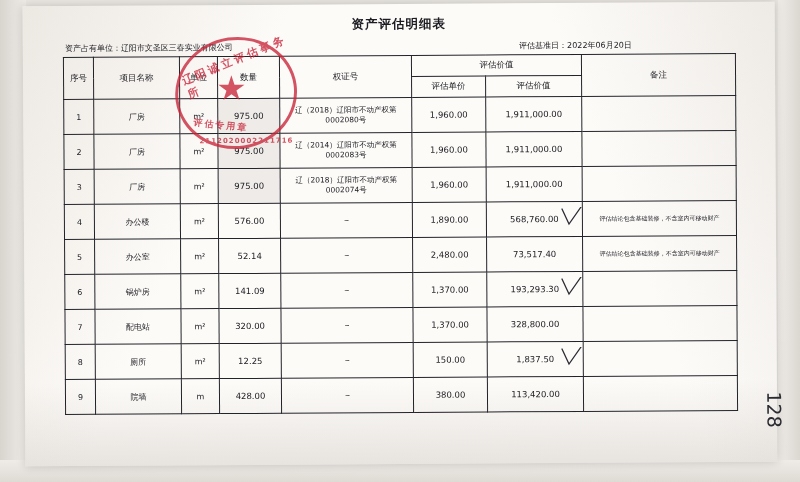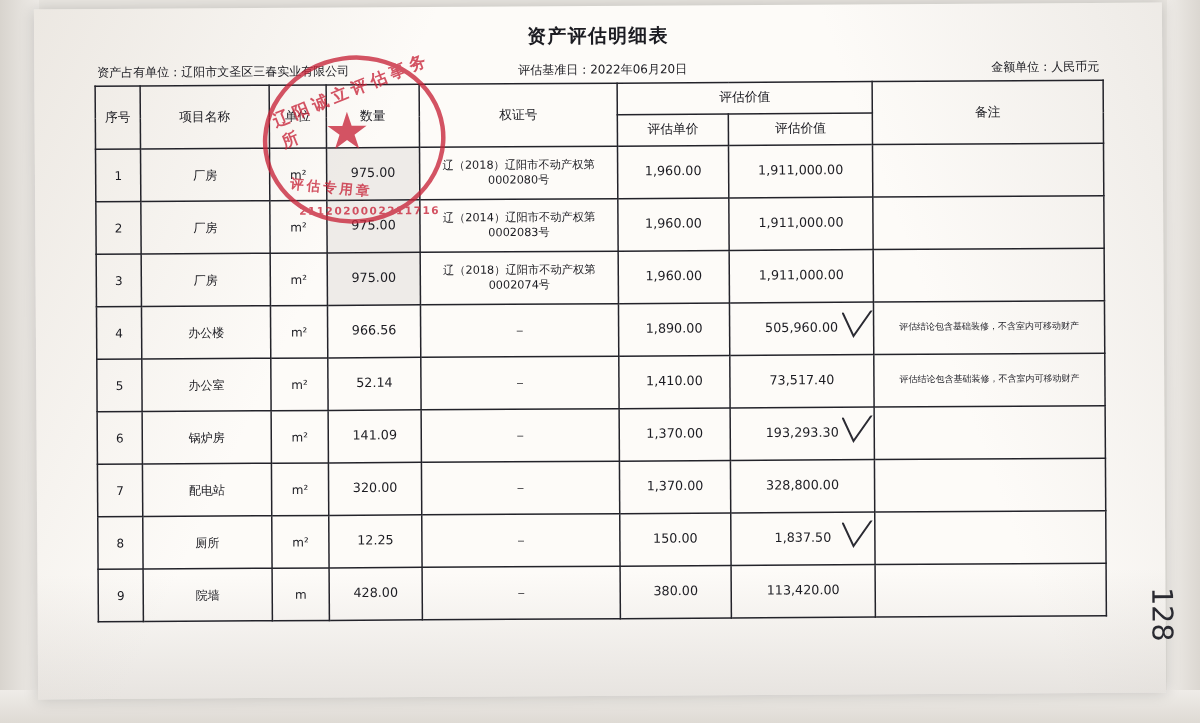--- a/index.html
+++ b/index.html
@@ -114,21 +114,20 @@
 <div class="page">
   <div class="paper-shade"></div>
 
   <div class="doc">
 
     <div class="doc-title">资产评估明细表</div>
 
     <div class="meta">
       <div class="m-left">资产占有单位：辽阳市文圣区三春实业有限公司</div>
       <div class="m-mid">评估基准日：2022年06月20日</div>
-      <div class="m-right">金额单位：人民币元</div>
     </div>
 
     <table class="main">
       <colgroup>
         <col class="th-seq">
           <col class="th-name">
           <col class="th-unit">
           <col class="th-qty">
         <col class="th-cert">
           <col class="th-price">
@@ -178,33 +177,33 @@
             <td class="num shade-col">975.00</td>
             <td class="cert">辽（2018）辽阳市不动产权第0002074号</td>
             <td class="num">1,960.00</td>
             <td class="num">1,911,000.00</td>
             <td class="remark"></td>
           </tr>
           <tr>
             <td>4</td>
             <td>办公楼</td>
             <td>m²</td>
-            <td class="num">966.56</td>
+            <td class="num">576.00</td>
             <td class="dash">－</td>
             <td class="num">1,890.00</td>
-            <td class="num">505,960.00</td>
+            <td class="num">568,760.00</td>
             <td class="remark">评估结论包含基础装修，不含室内可移动财产</td>
           </tr>
           <tr>
             <td>5</td>
             <td>办公室</td>
             <td>m²</td>
             <td class="num">52.14</td>
             <td class="dash">－</td>
-            <td class="num">1,410.00</td>
+            <td class="num">2,480.00</td>
             <td class="num">73,517.40</td>
             <td class="remark">评估结论包含基础装修，不含室内可移动财产</td>
           </tr>
           <tr>
             <td>6</td>
             <td>锅炉房</td>
             <td>m²</td>
             <td class="num">141.09</td>
             <td class="dash">－</td>
             <td class="num">1,370.00</td>

